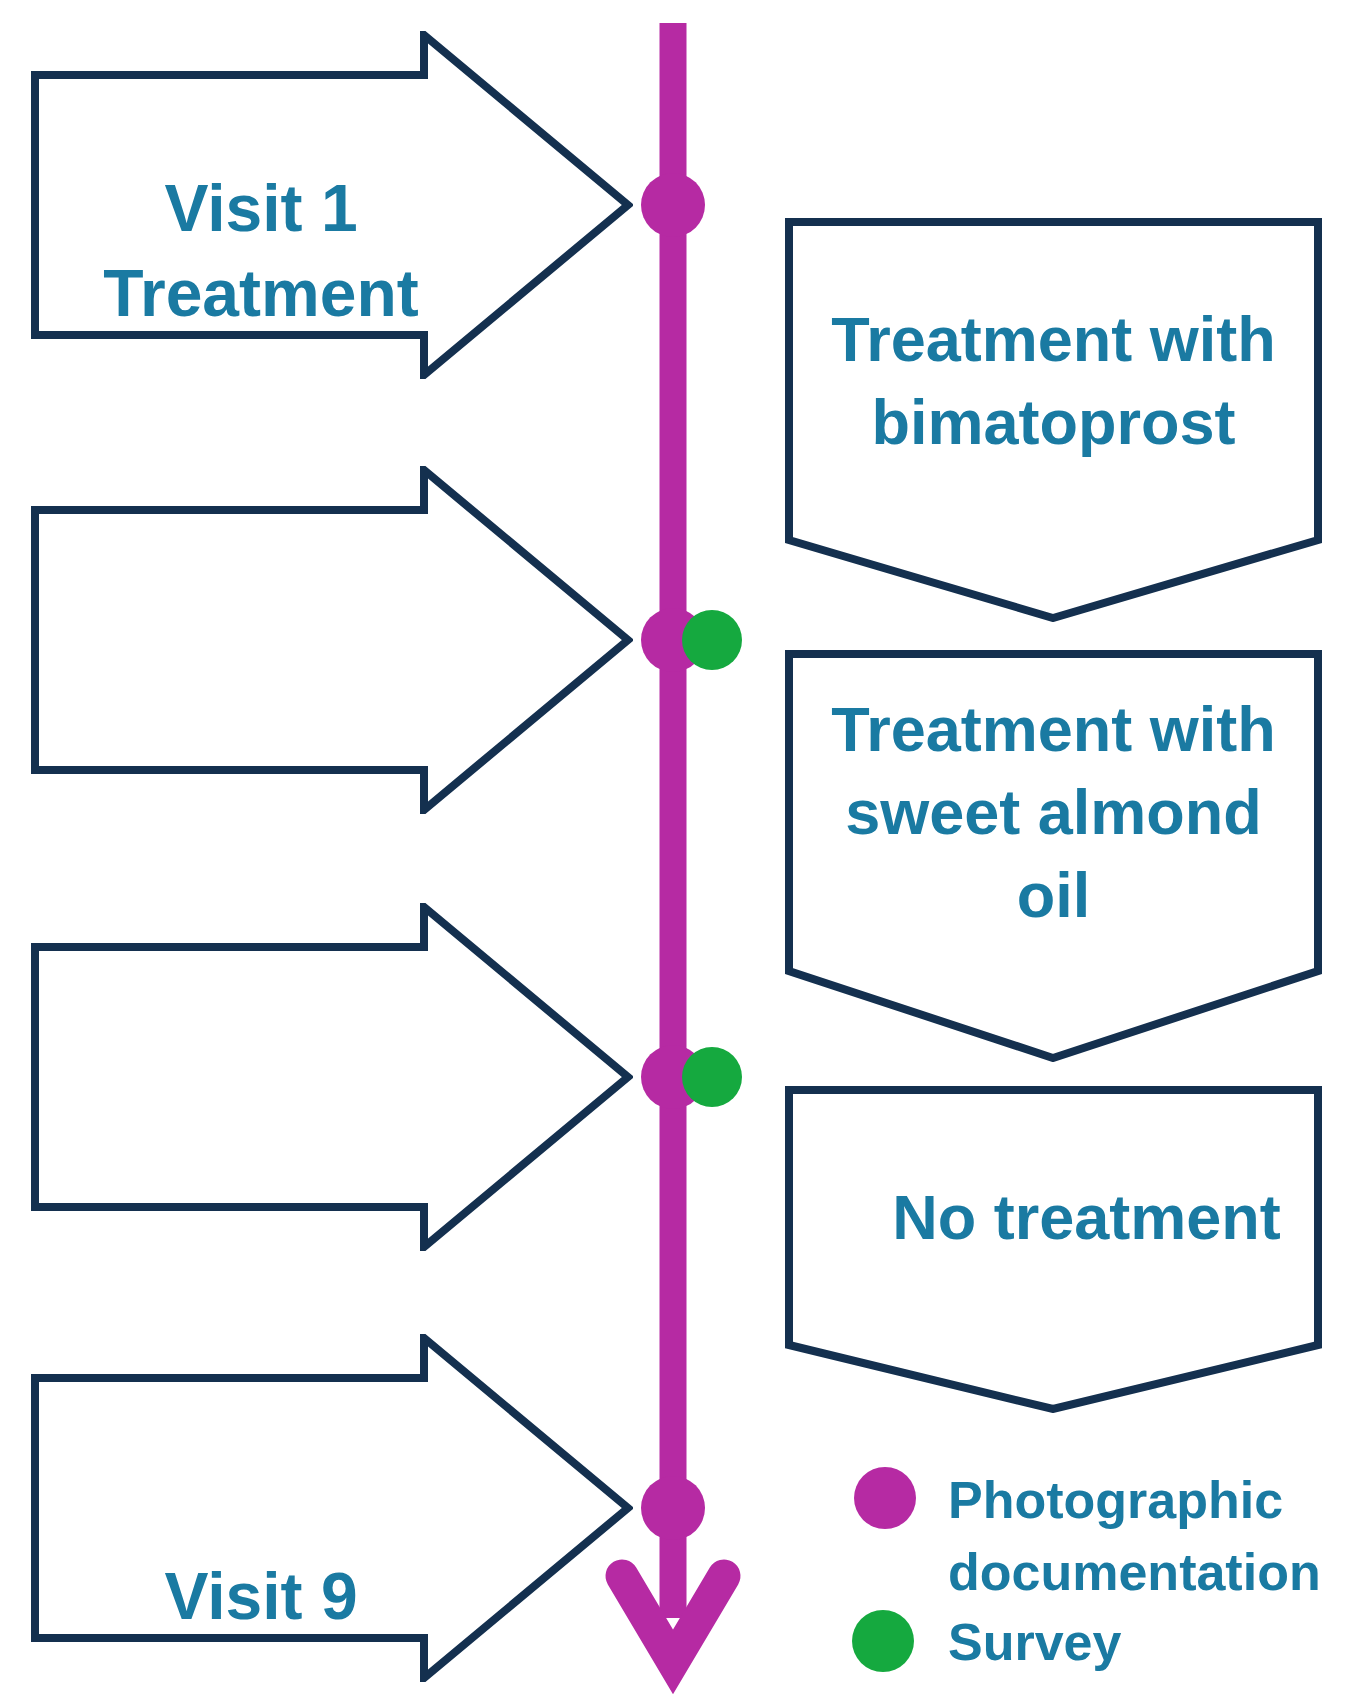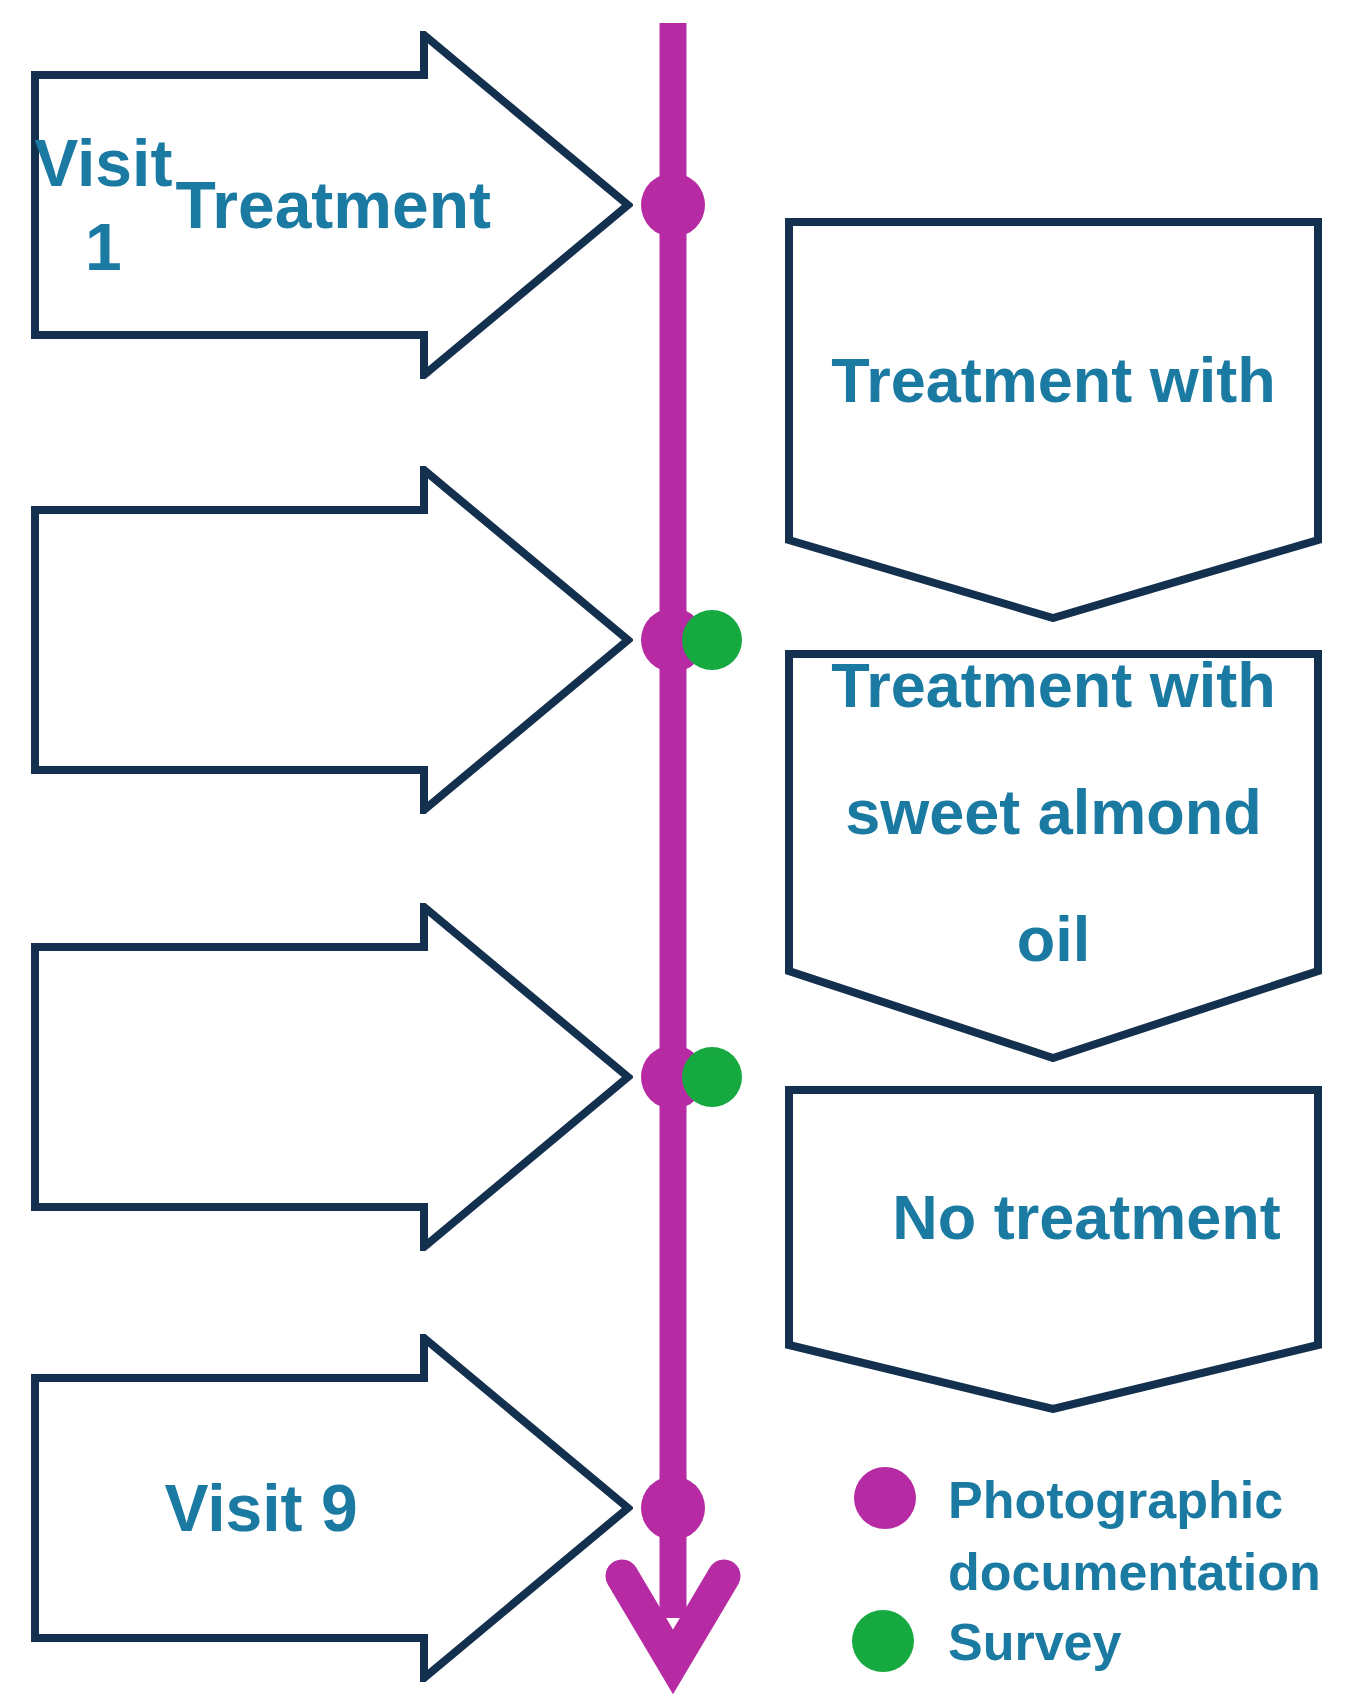--- a/index.html
+++ b/index.html
@@ -7,34 +7,33 @@
     position:relative;
     width:1348px;height:1702px;
     background:#ffffff;
     font-family:"Liberation Sans", sans-serif;
     overflow:hidden;
   }
   .abs{position:absolute;}
   svg{display:block;}
   .visit-text{
     position:absolute;
-    display:flex;flex-direction:row;justify-content:center;align-items:center;
+    display:flex;flex-direction:column;justify-content:flex-end;align-items:center;
     text-align:center;
     color:#1a7aa2;
     font-size:66px;font-weight:600;line-height:1.28;
     width:460px;height:260px;
   }
   .phase-text{
     position:absolute;
     display:flex;flex-direction:column;justify-content:center;align-items:center;
     text-align:center;
     color:#1a7aa2;
     font-size:63px;font-weight:600;line-height:1.32;
     width:537px;
-    gap:44px;
   }
   .legend-label{
     position:absolute;
     color:#1a7aa2;
     font-size:52px;font-weight:600;line-height:72px;
   }
 </style>
 </head>
 <body>
 
@@ -76,20 +75,21 @@
   </svg>
   <div class="visit-text" style="left:31px;top:1378px;">
     <div>Visit 9</div>
   </div>
 
   <svg class="abs" style="left:785px;top:218px;" width="537" height="404" viewBox="0 0 537 404">
     <polygon points="4,4 533,4 533,322 268,400 4,322" fill="#ffffff" stroke="#14304f" stroke-width="8" stroke-linejoin="miter"></polygon>
   </svg>
   <div class="phase-text" style="left:785px;top:218px;height:326px;">
     <div>Treatment with</div>
+    <div>bimatoprost</div>
   </div>
 
   <svg class="abs" style="left:785px;top:650px;" width="537" height="412" viewBox="0 0 537 412">
     <polygon points="4,4 533,4 533,321 268,408 4,321" fill="#ffffff" stroke="#14304f" stroke-width="8" stroke-linejoin="miter"></polygon>
   </svg>
   <div class="phase-text" style="left:785px;top:650px;height:325px;">
     <div>Treatment with</div>
     <div>sweet almond</div>
     <div>oil</div>
   </div>

